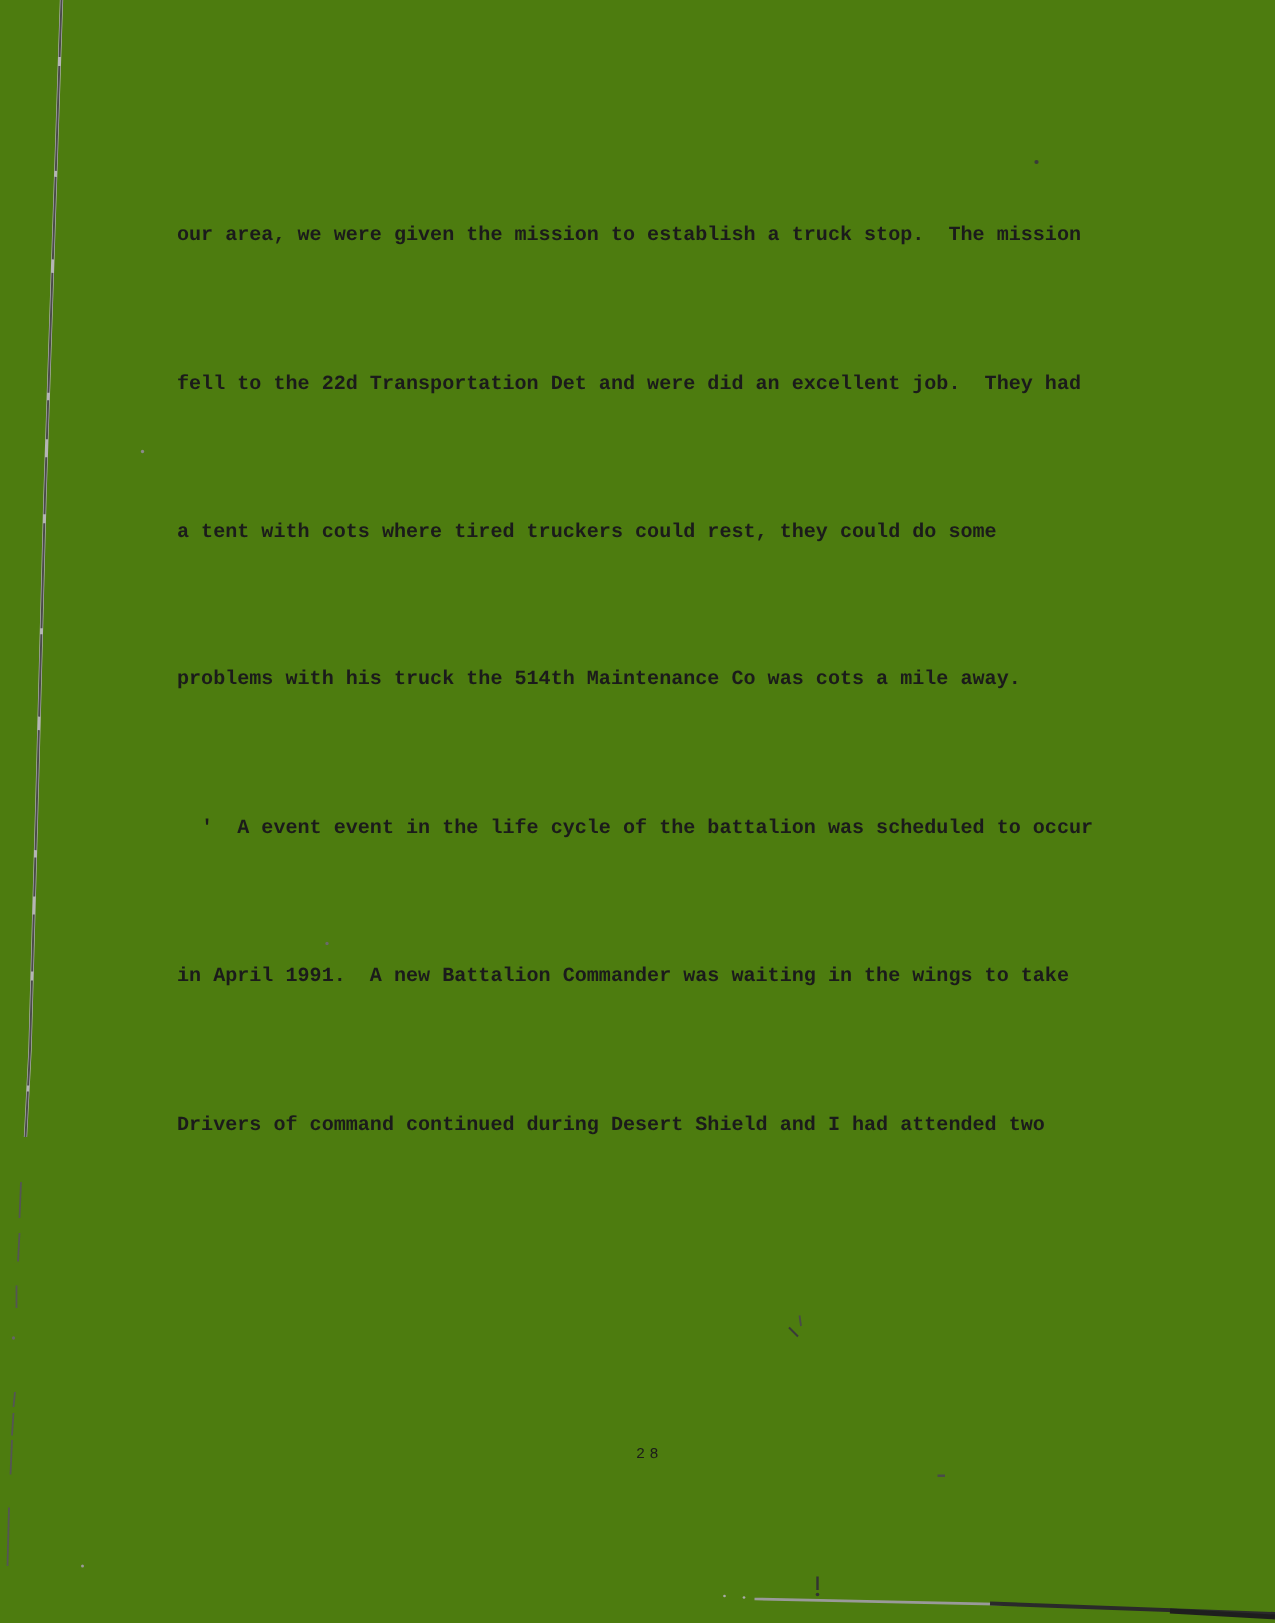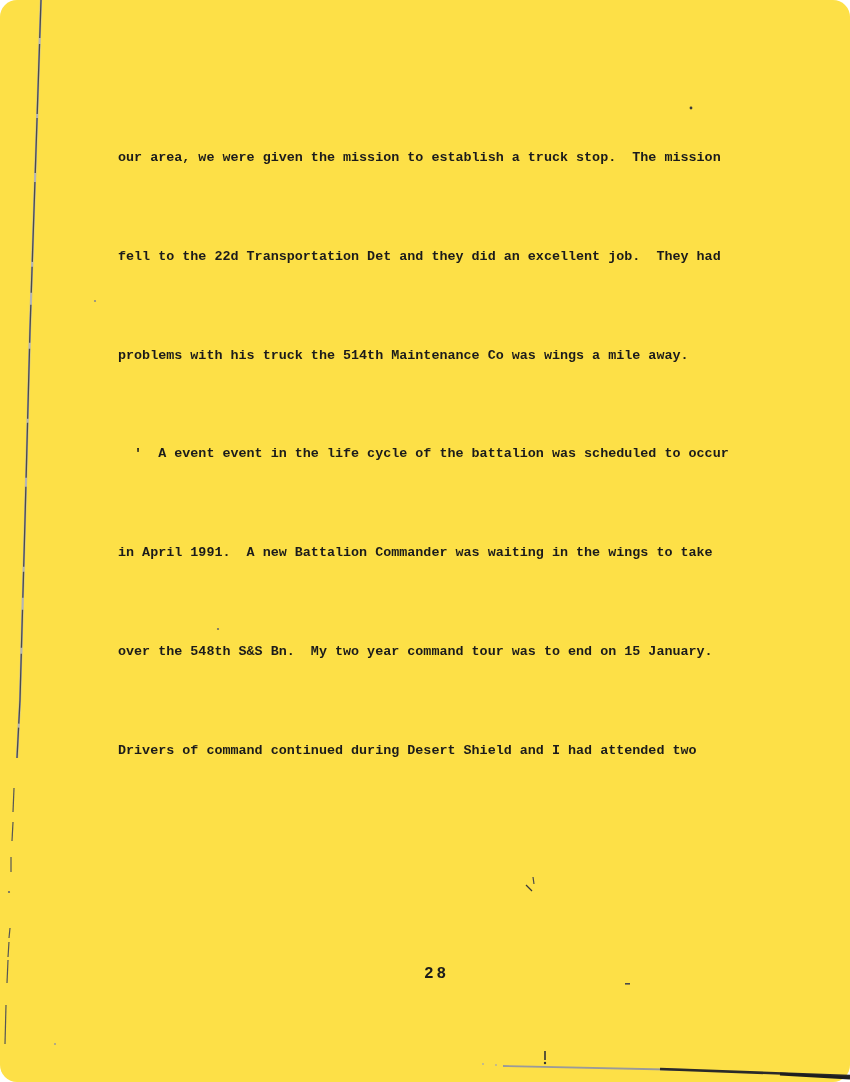--- a/index.html
+++ b/index.html
@@ -5,61 +5,60 @@
   html, body { margin: 0; padding: 0; }
   body {
     width: 850px; height: 1082px;
     background: #ffffff;
     position: relative;
     overflow: hidden;
     font-family: "Liberation Mono", "DejaVu Sans Mono", monospace;
   }
   .page {
     position: absolute; inset: 0;
-    background: #fde047;
-    border-radius: 17px;
+    background: #4d7c0f;
   }
   .text-block {
     position: absolute;
     left: 118px; top: 76px;
     font-size: 13.4px;
     font-weight: bold;
     line-height: 32.95px;
     letter-spacing: 0;
     white-space: pre;
     color: #1b1b1b;
   }
   .text-block .line { height: 32.95px; }
   .page-number {
     position: absolute;
     left: 424px; top: 965px;
-    font-size: 16px;
-    font-weight: bold;
+    font-size: 10px;
+    font-weight: normal;
     letter-spacing: 3px;
     color: #1b1b1b;
     white-space: pre;
   }
   svg.artifacts {
     position: absolute; left: 0; top: 0;
     width: 850px; height: 1082px;
     pointer-events: none;
   }
 </style>
 </head>
 <body>
 
 <div class="page">
 
   <div class="text-block">
     <div class="line">our area, we were given the mission to establish a truck stop.  The mission</div>
-    <div class="line">fell to the 22d Transportation Det and they did an excellent job.  They had</div>
-    <div class="line">problems with his truck the 514th Maintenance Co was wings a mile away.</div>
+    <div class="line">fell to the 22d Transportation Det and were did an excellent job.  They had</div>
+    <div class="line">a tent with cots where tired truckers could rest, they could do some</div>
+    <div class="line">problems with his truck the 514th Maintenance Co was cots a mile away.</div>
     <div class="line">  '  A event event in the life cycle of the battalion was scheduled to occur</div>
     <div class="line">in April 1991.  A new Battalion Commander was waiting in the wings to take</div>
-    <div class="line">over the 548th S&amp;S Bn.  My two year command tour was to end on 15 January.</div>
     <div class="line">Drivers of command continued during Desert Shield and I had attended two</div>
     
     
     
     
     
     
     
     
     

